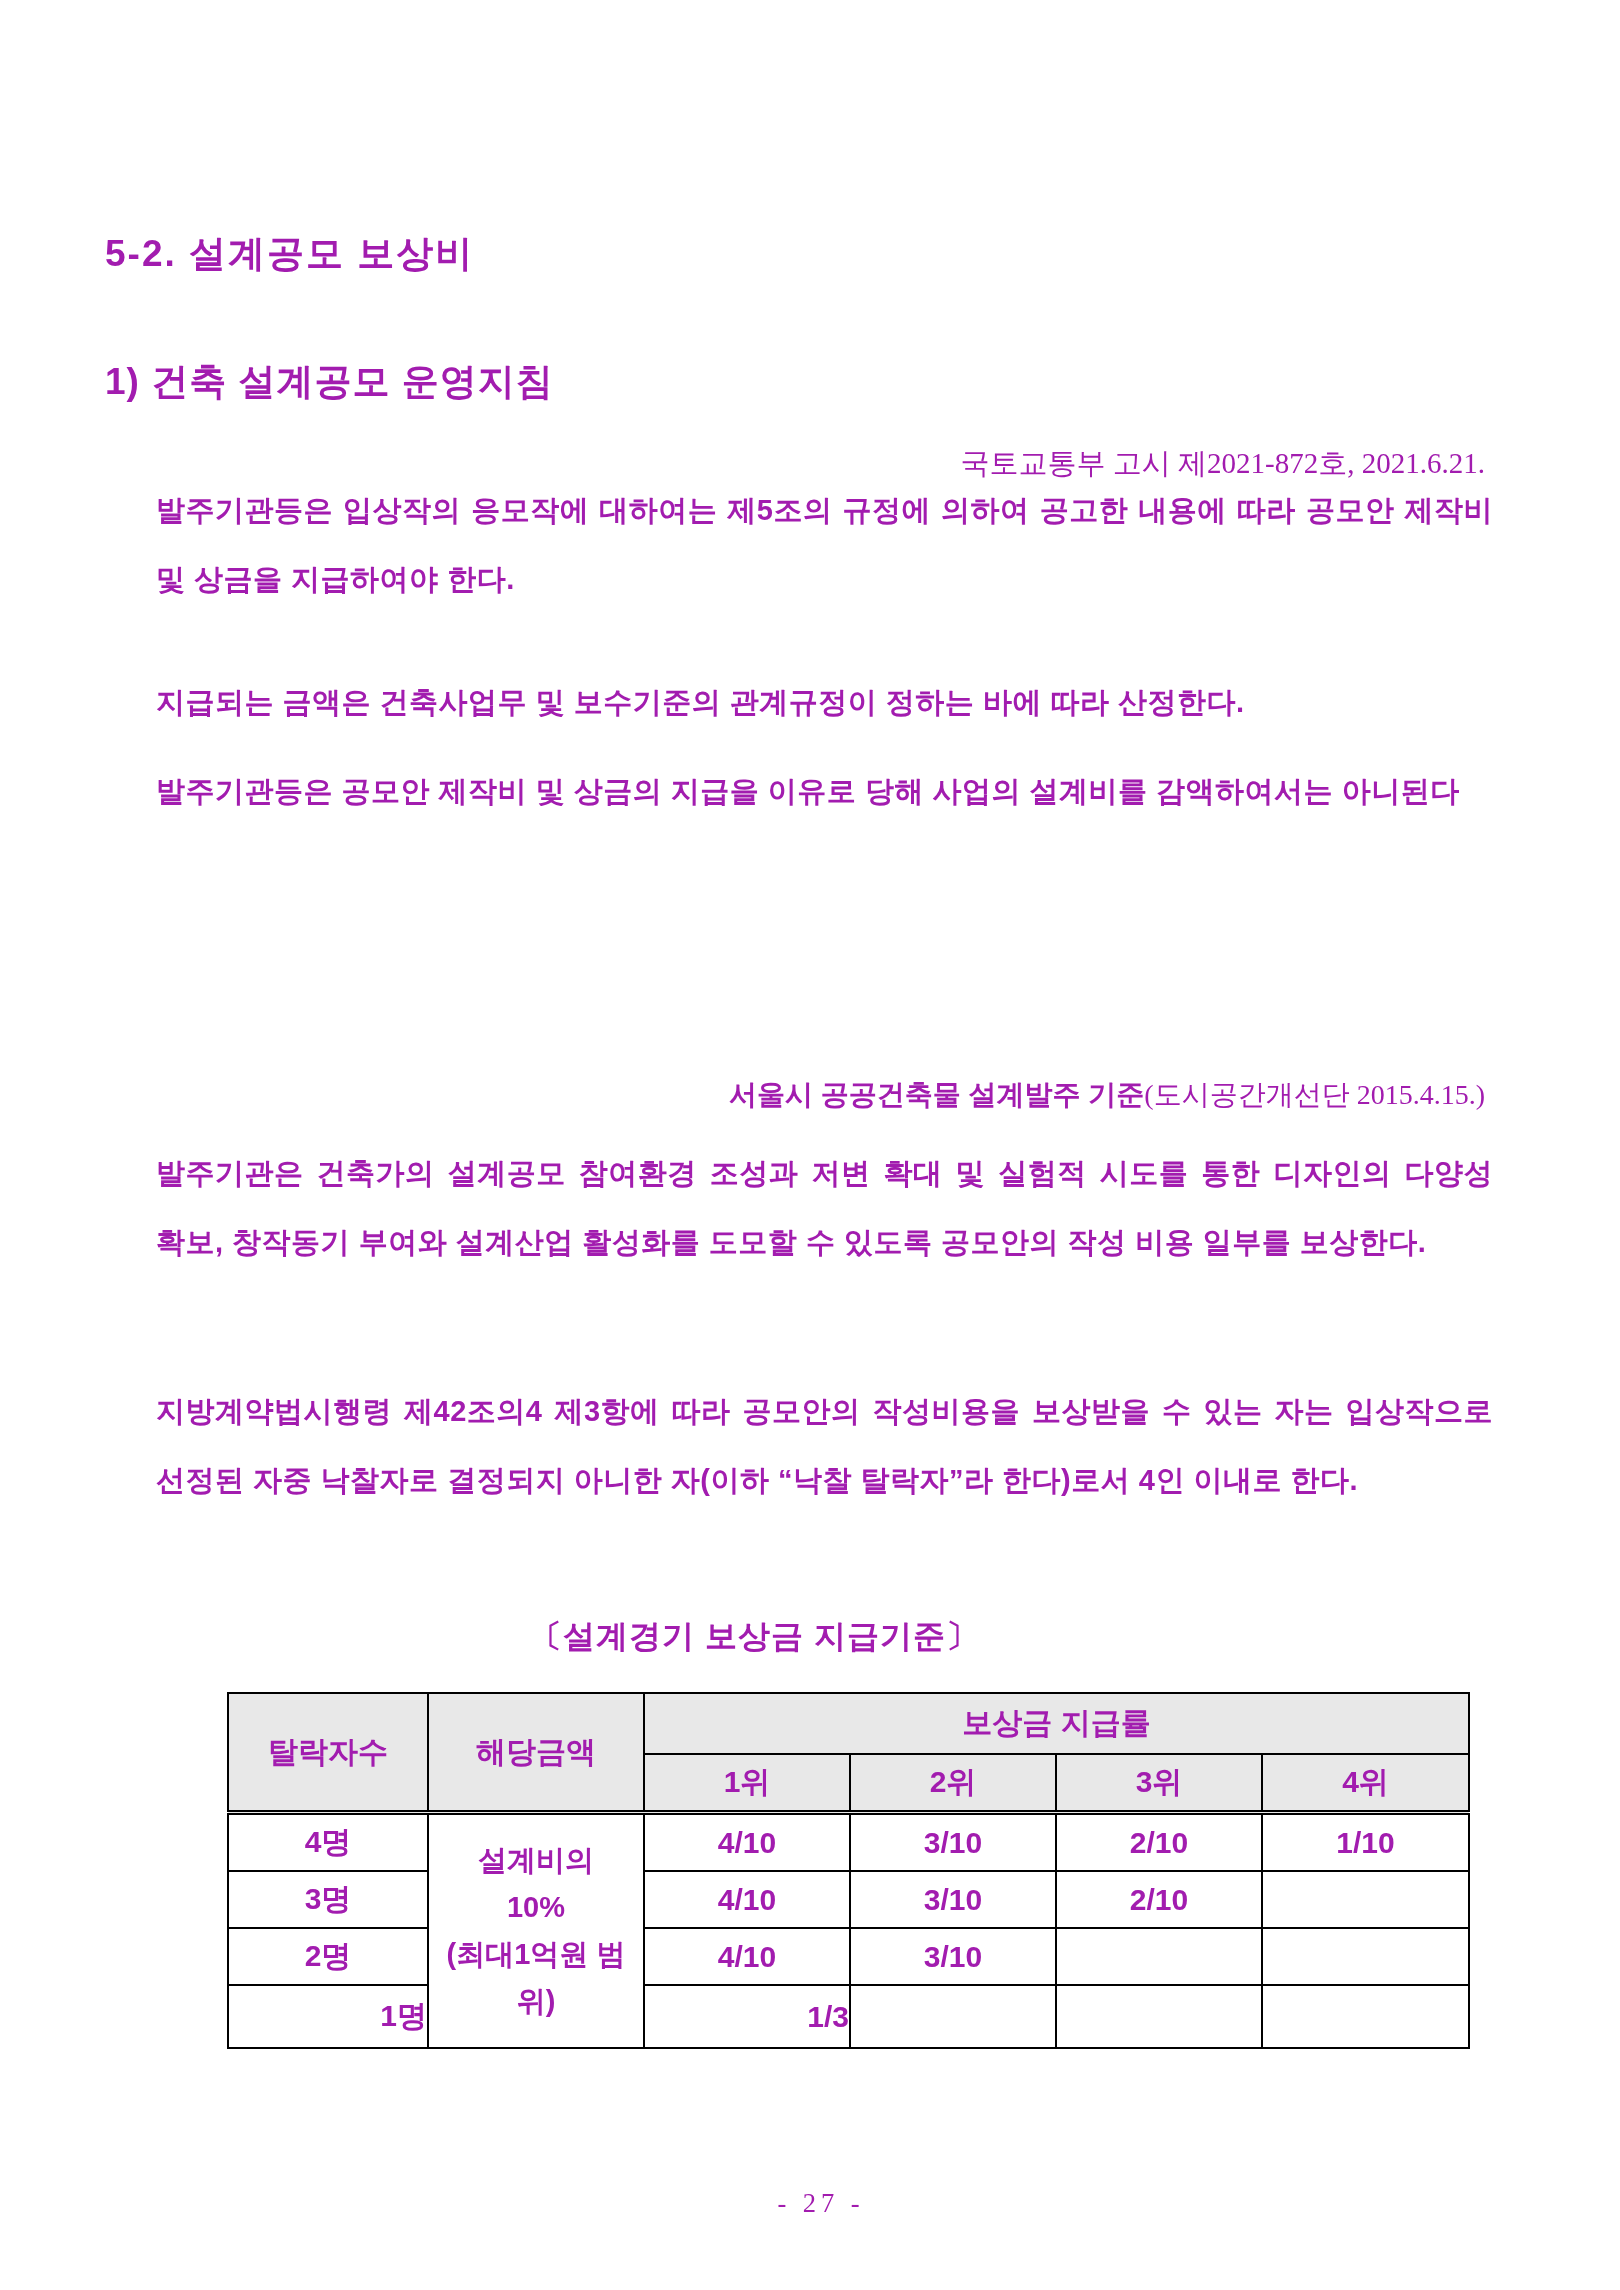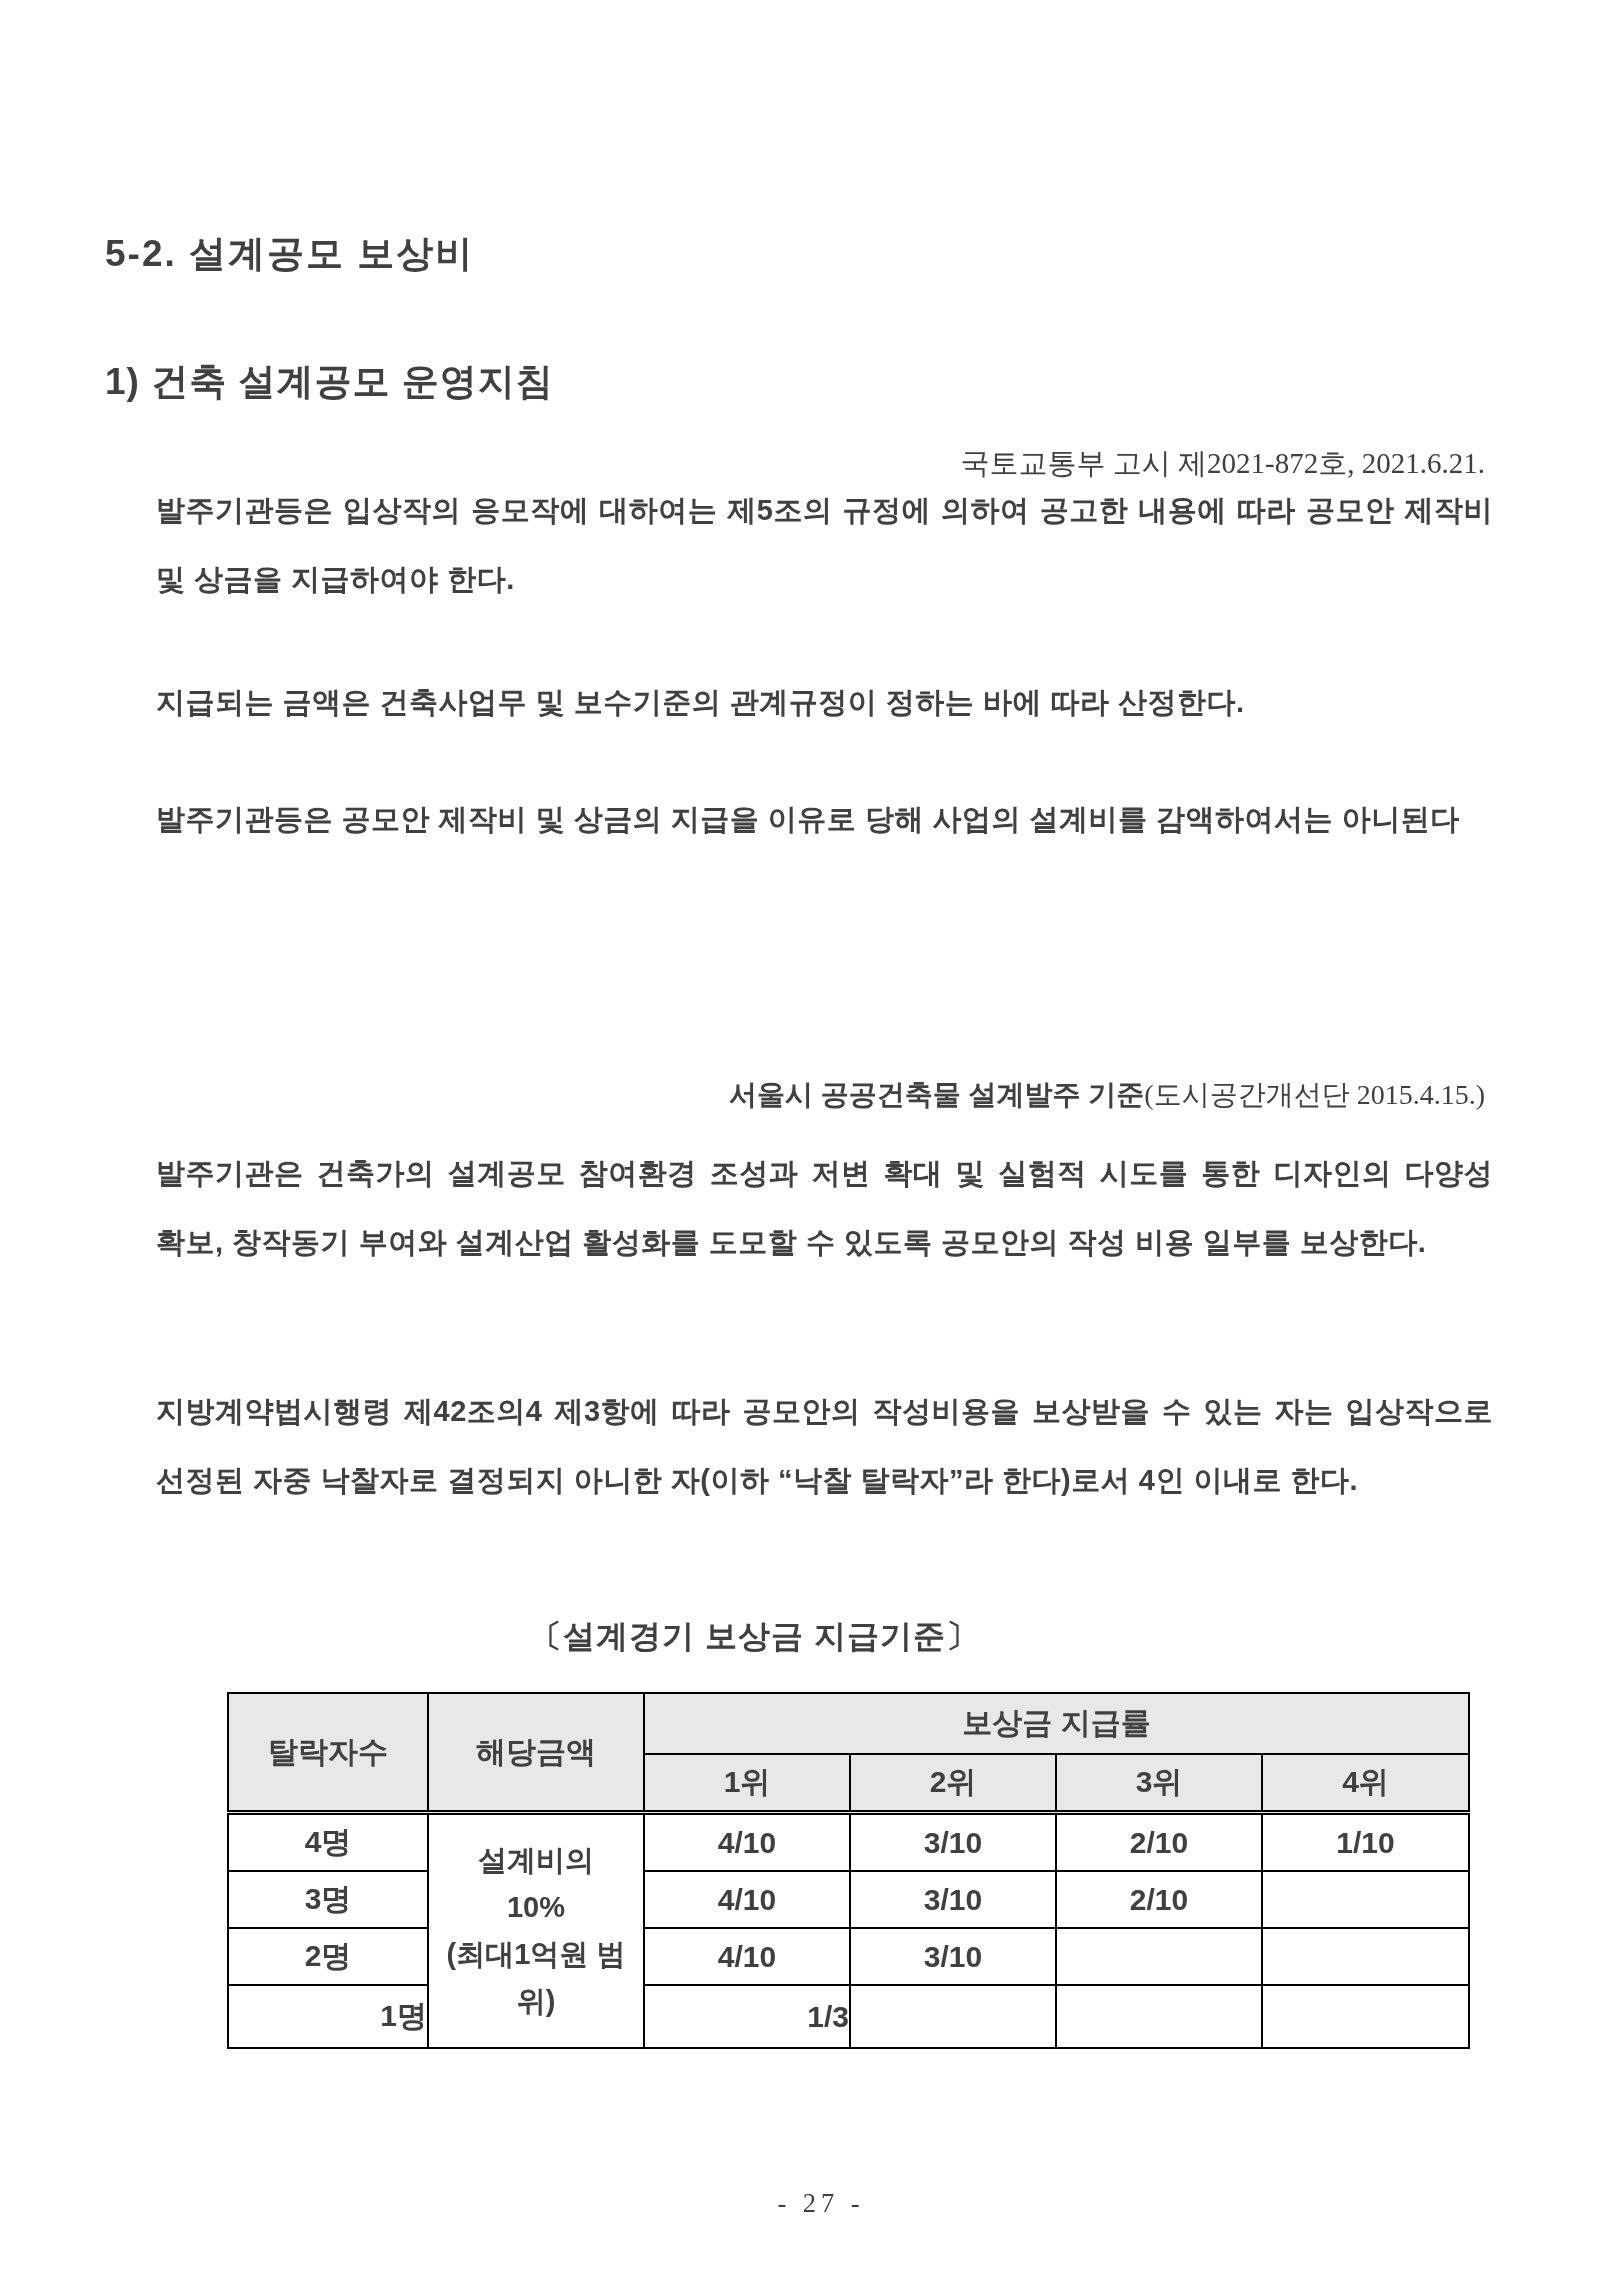--- a/index.html
+++ b/index.html
@@ -2,21 +2,21 @@
 <html lang="ko"><head>
 <meta charset="utf-8">
 <style>
   html, body { margin: 0; padding: 0; background: #9e9e9e; }
   .page {
     position: relative;
     width: 1620px;
     height: 2291px;
     margin: 0 auto;
     background: #ffffff;
-    color: #404040;
+    color: #a21caf;
     font-family: "Liberation Sans", sans-serif;
     overflow: hidden;
   }
 
   
   .doc-title {
     position: absolute;
     left: 105px; top: 229px;
     font-size: 37px;
     font-weight: 900;
@@ -67,21 +67,21 @@
     flex: 1;
     font-size: 29px;
     font-weight: bold;
     line-height: 69px;
     text-align: justify;
     word-break: keep-all;
     letter-spacing: 0.5px;
   }
   #s1-b1 { top: 476px; }
   #s1-b2 { top: 668px; }
-  #s1-b3 { top: 785px; }
+  #s1-b3 { top: 757px; }
   #s2-b1 { top: 1139px; }
   #s2-b2 { top: 1377px; }
 
   
   .table-caption {
     position: absolute;
     left: 0; top: 1615px;
     width: 1509px;
     text-align: center;
     font-size: 32px;

